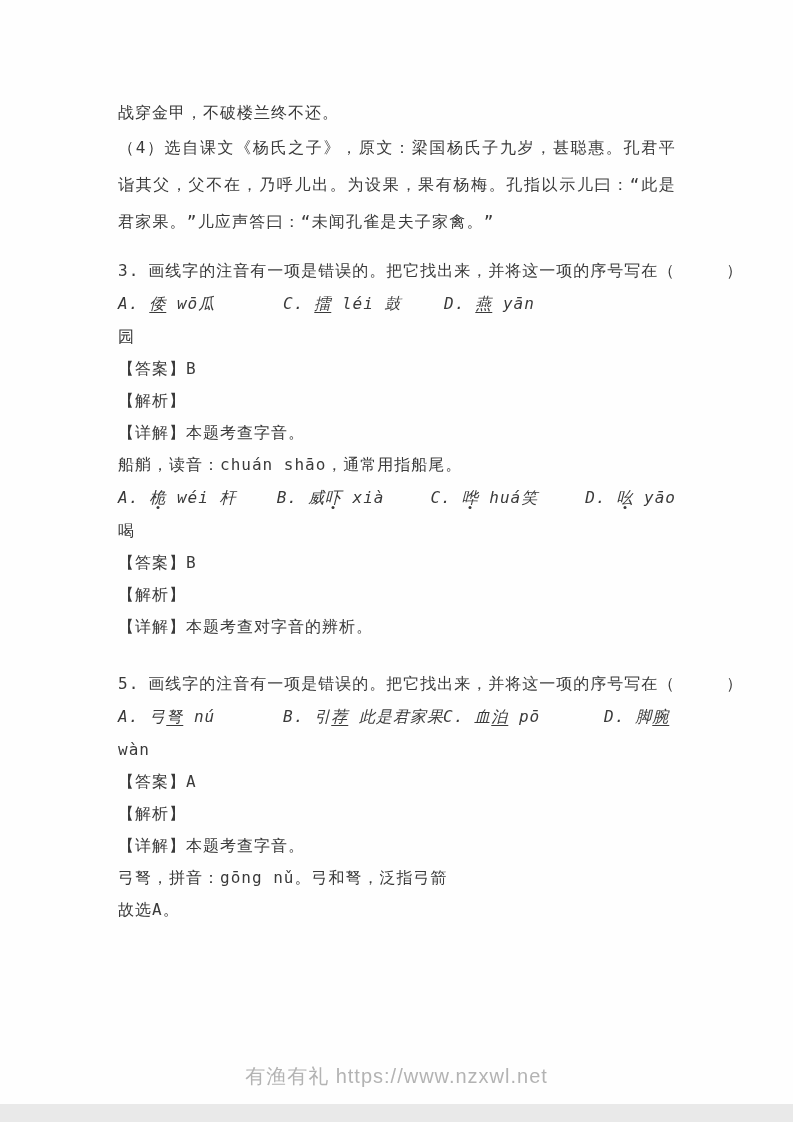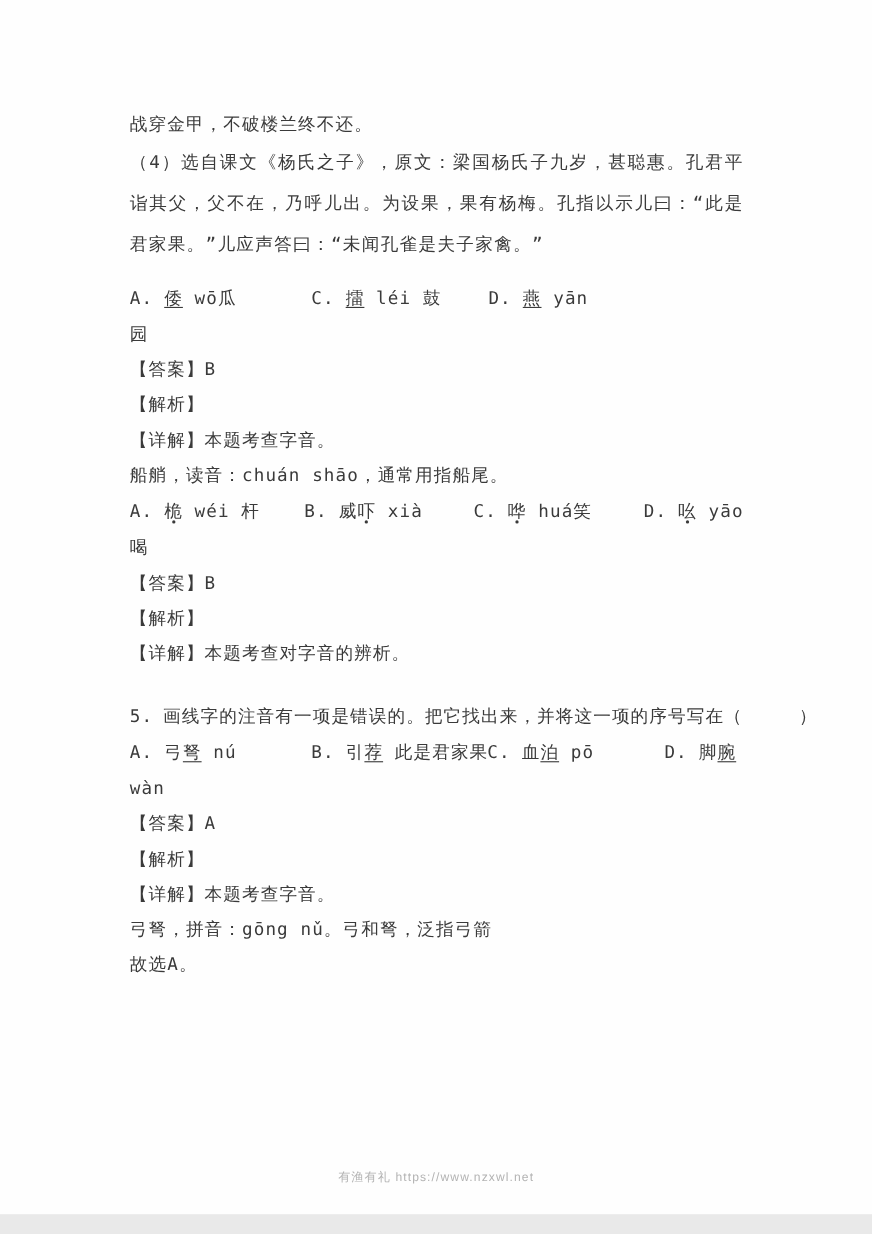--- a/index.html
+++ b/index.html
@@ -22,21 +22,21 @@
   .passage {
     line-height: 37px;
     text-align: justify;
     text-align-last: left;
     letter-spacing: 1.2px;
     white-space: normal;
   }
   .q-block-3 { margin-top: 14px; }
   .q-block-5 { margin-top: 24px; }
   .q-num { margin-right: 9px; }
-  .options { display: flex; }
+  .options { display: flex; font-style: italic; }
   .opt { display: inline-block; white-space: nowrap; }
   .opt-a { width: 165px; }
   .opt-b { width: 160px; }
   .opt-c { width: 161px; }
   .opt-d { flex: 1; }
   .opt-label { margin-right: 10px; }
   .u { text-decoration: underline; text-underline-offset: 3px; }
   .d { position: relative; }
   .d::after {
     content: "";
@@ -45,35 +45,36 @@
     border-radius: 50%;
     background: currentColor;
     left: 50%; bottom: -2px;
     transform: translateX(-50%);
   }
   .footer {
     position: absolute;
     left: 0; right: 0; top: 1063px;
     text-align: center;
     font-family: "Liberation Sans", sans-serif;
-    font-size: 11px;
+    font-size: 20px;
     letter-spacing: 1px;
     color: #b3b3b3;
   }
 </style>
 </head>
 <body>
 
 <div class="page">
 
   <p class="line">战穿金甲，不破楼兰终不还。</p>
 
   <p class="passage">（4）选自课文《杨氏之子》，原文：梁国杨氏子九岁，甚聪惠。孔君平诣其父，父不在，乃呼儿出。为设果，果有杨梅。孔指以示儿曰：“此是君家果。”儿应声答曰：“未闻孔雀是夫子家禽。”</p>
 
   <div class="q-block-3">
+    <p class="line"><span class="q-num">3.</span><span>画线字的注音有一项是错误的。把它找出来，并将这一项的序号写在（　　　）</span></p>
     <p class="line options">
       <span class="opt opt-a"><span class="opt-label">A.</span><span></span><span class="u">倭</span><span> wō瓜</span></span>
       <span class="opt opt-c"><span class="opt-label">C.</span><span></span><span class="u">擂</span><span> léi 鼓</span></span>
       <span class="opt opt-d"><span class="opt-label">D.</span><span></span><span class="u">燕</span><span> yān</span></span>
     </p>
     <p class="line">园</p>
     <p class="ans-line"><span>【答案】</span><span>B</span></p>
     <p class="ans-line">【解析】</p>
     <p class="ans-line"><span>【详解】</span><span>本题考查字音。</span></p>
     <p class="ans-line">船艄，读音：chuán shāo，通常用指船尾。</p>

